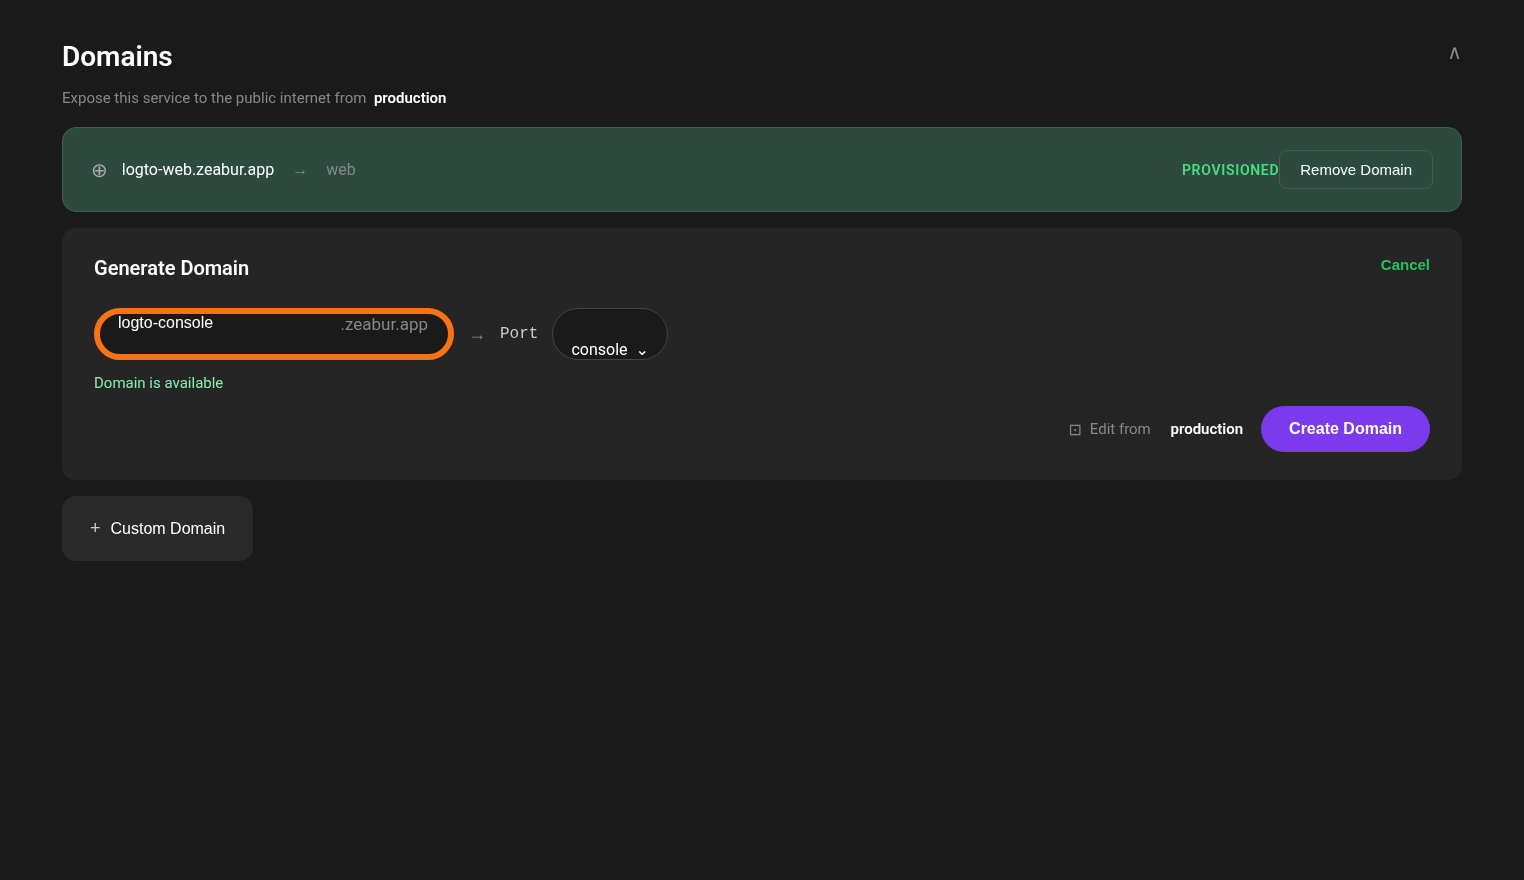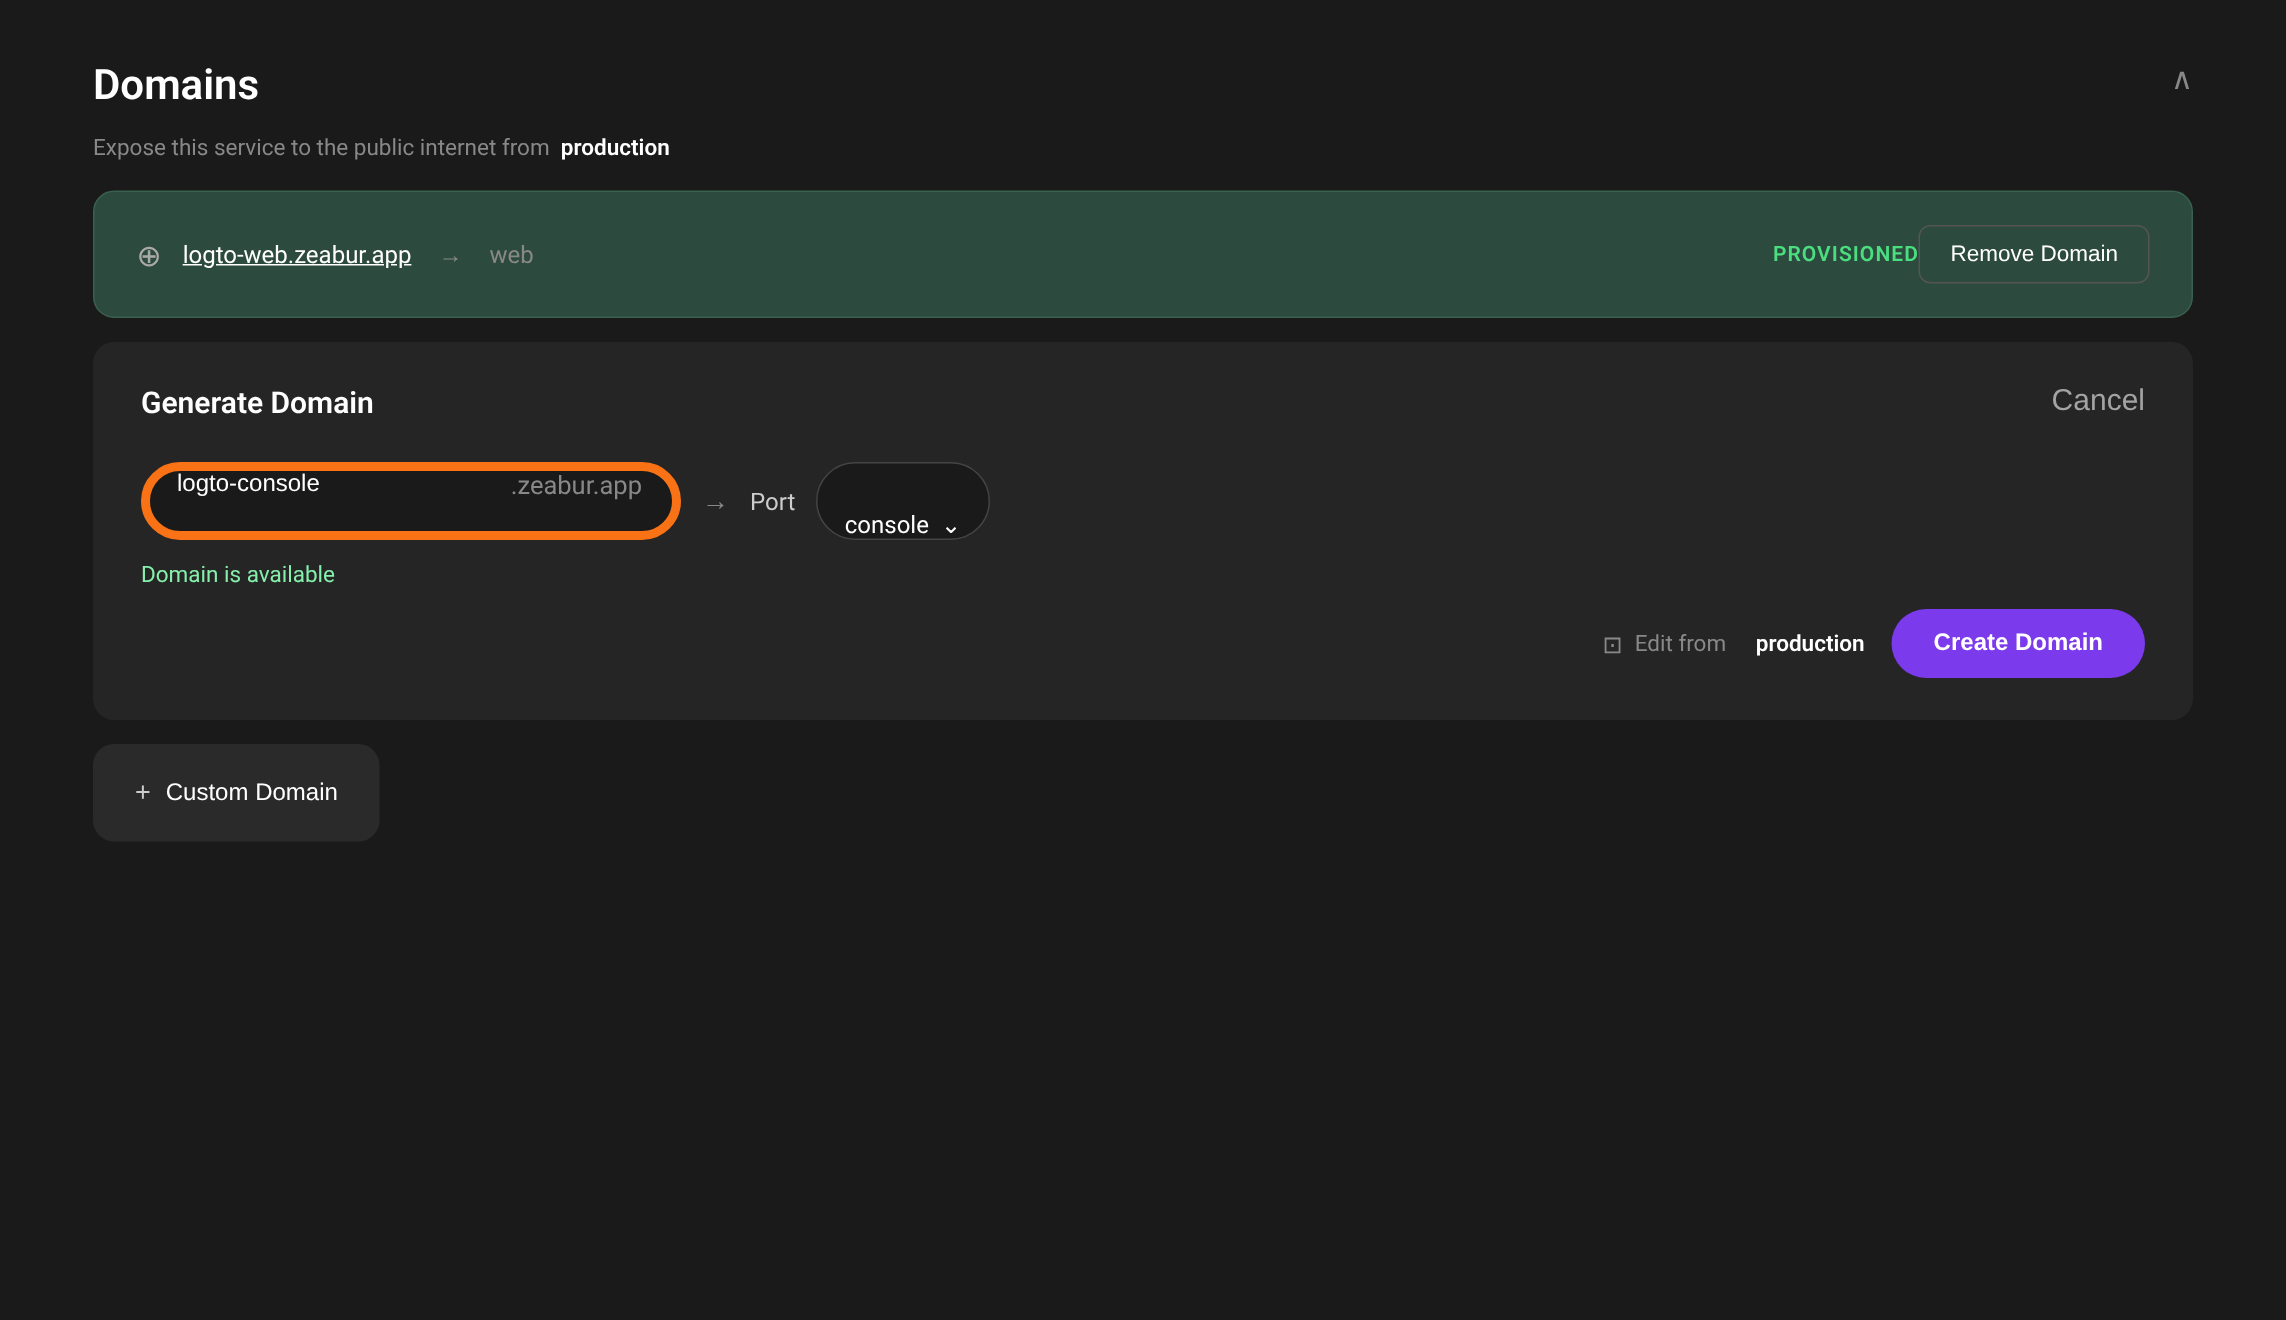--- a/index.html
+++ b/index.html
@@ -73,21 +73,20 @@
       gap: 14px;
     }
 
     .globe-icon {
       color: #aaa;
       font-size: 20px;
     }
 
     .domain-link {
       color: #ffffff;
-      text-decoration: underline;
       font-size: 16px;
       cursor: pointer;
     }
 
     .arrow-icon {
       color: #888;
       font-size: 16px;
       margin: 0 4px;
     }
 
@@ -136,23 +135,24 @@
 
     .generate-title {
       font-size: 20px;
       font-weight: 600;
       color: #ffffff;
     }
 
     .cancel-btn {
       background: transparent;
       border: none;
-      color: #a3a3a3;
-      font-size: 20px;
-      cursor: pointer;
+      color: #22c55e;
+      font-size: 15px;
+      cursor: pointer;
+      font-weight: bold;
     }
 
     
     .domain-input-row {
       display: flex;
       align-items: center;
       gap: 14px;
       margin-bottom: 14px;
     }
 
@@ -186,20 +186,21 @@
     }
 
     .arrow-separator {
       color: #888;
       font-size: 18px;
     }
 
     .port-label {
       color: #cccccc;
       font-size: 16px;
+      font-family: Liberation Mono, monospace;
     }
 
     .port-select {
       display: flex;
       align-items: flex-end;
       gap: 8px;
       background-color: #1a1a1a;
       border: 1px solid #444;
       border-radius: 30px;
       padding: 0 18px;

